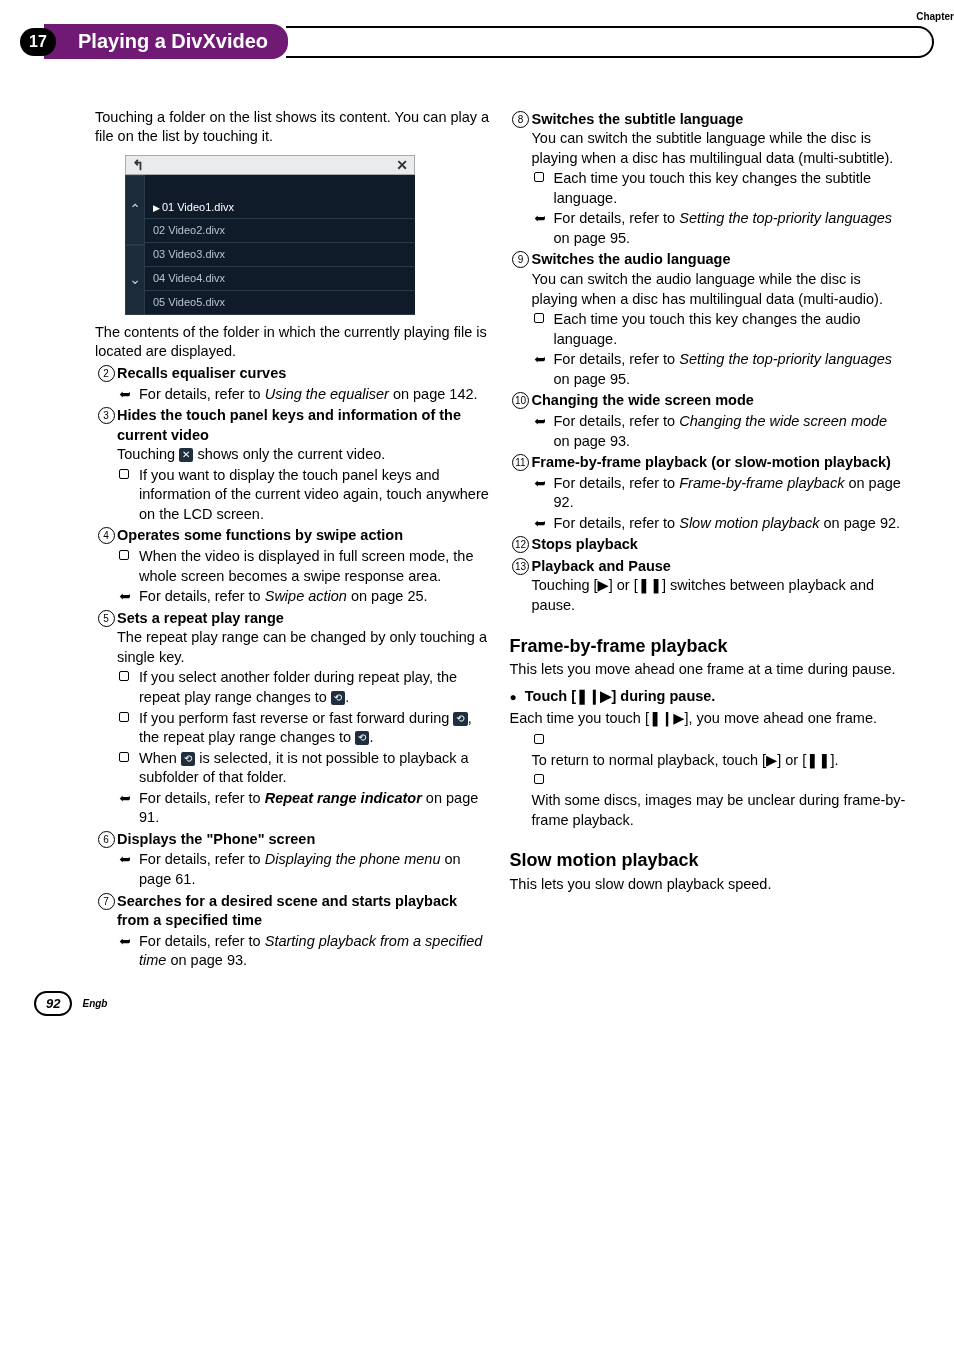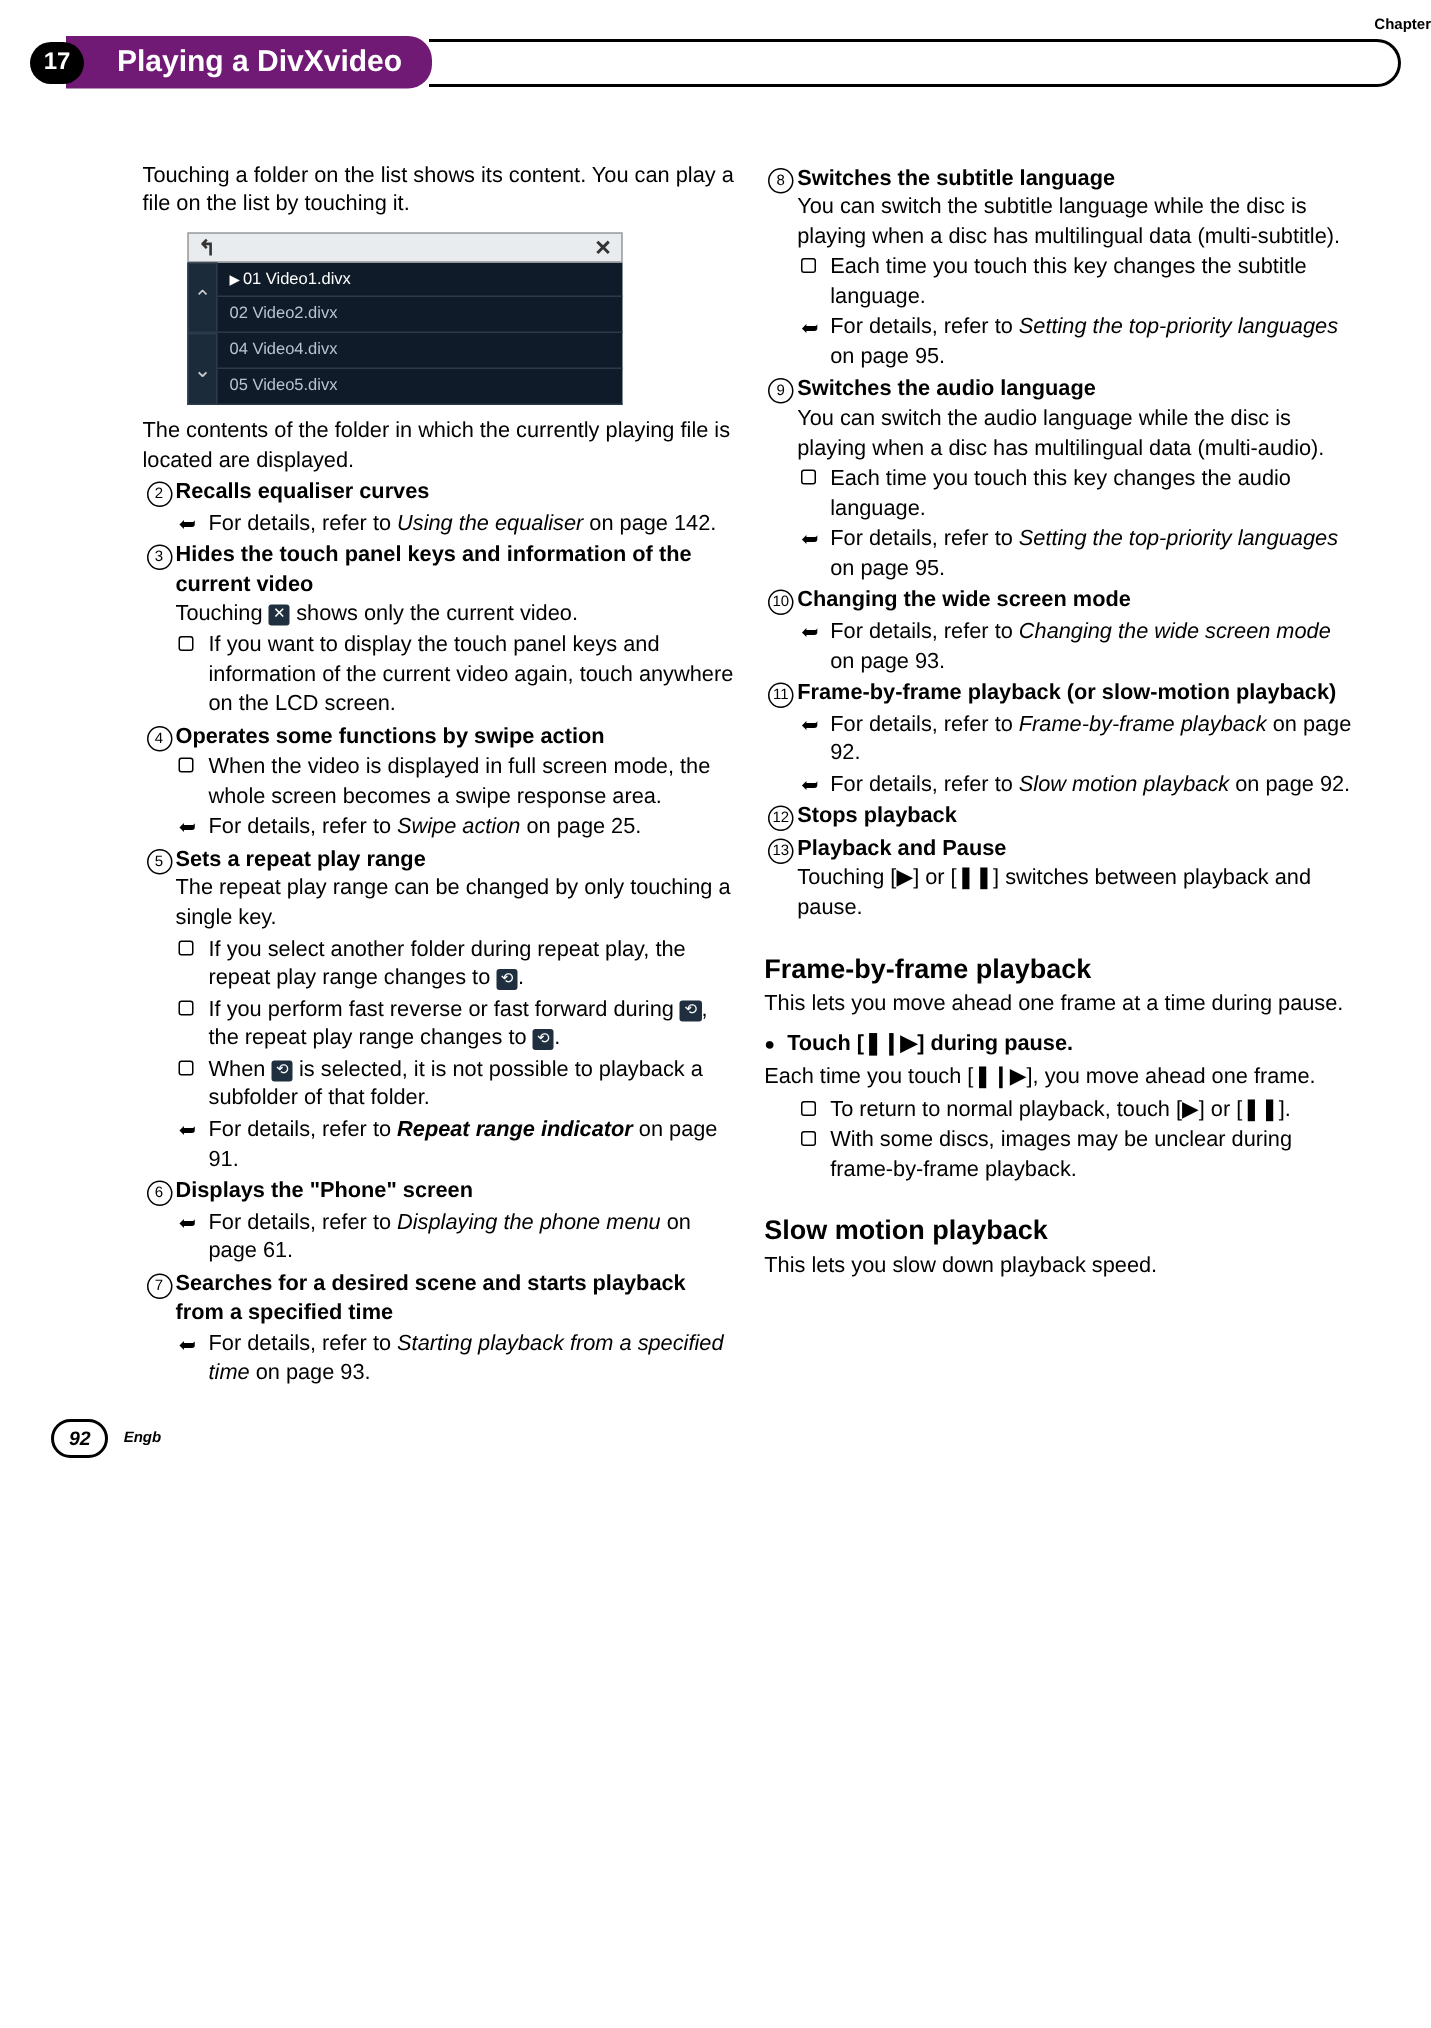--- a/index.html
+++ b/index.html
@@ -115,20 +115,21 @@
     flex: 1;
     display: flex;
     align-items: center;
     justify-content: center;
     border: 1px solid #2a3a4a;
     color: #ccc;
     font-size: 14px;
   }
   .files {
     flex: 1;
+    margin-top: 21px;
   }
   .filerow {
     padding: 4px 8px;
     border-bottom: 1px solid #2a3a4a;
     color: #b8c4d0;
   }
   .filerow.playing { color: #fff; }
   .playmark {
     display: inline-block;
     font-size: 9px;
@@ -160,21 +161,21 @@
     display: flex;
     margin-top: 1px;
   }
   .sub-mark {
     flex: 0 0 20px;
     text-align: left;
     padding-left: 2px;
     font-size: 13px;
   }
   .sub-body { flex: 1; }
-  .indent-body { margin-left: 22px; }
+  .indent-body { margin-left: 22px; flex-direction: column; }
   .sqbul::before {
     content: "";
     display: inline-block;
     width: 8px;
     height: 8px;
     border: 1.5px solid #000;
     border-radius: 2px;
     margin-right: 6px;
     vertical-align: 0px;
   }
@@ -245,20 +246,21 @@
           <div class="close">✕</div>
         </div>
         <div class="fileui-body">
           <div class="arrows">
             <div>⌃</div>
             <div>⌄</div>
           </div>
           <div class="files">
             <div class="filerow playing"><span class="playmark">▶</span><span>01 Video1.divx</span></div>
             <div class="filerow"><span>02 Video2.divx</span></div>
+            <div class="filerow"><span>03 Video3.divx</span></div>
             <div class="filerow"><span>04 Video4.divx</span></div>
             <div class="filerow"><span>05 Video5.divx</span></div>
           </div>
         </div>
       </div>
 
       <p>The contents of the folder in which the currently playing file is located are displayed.</p>
 
       <div class="item">
         <div class="item-num"><span class="circnum">2</span></div>

